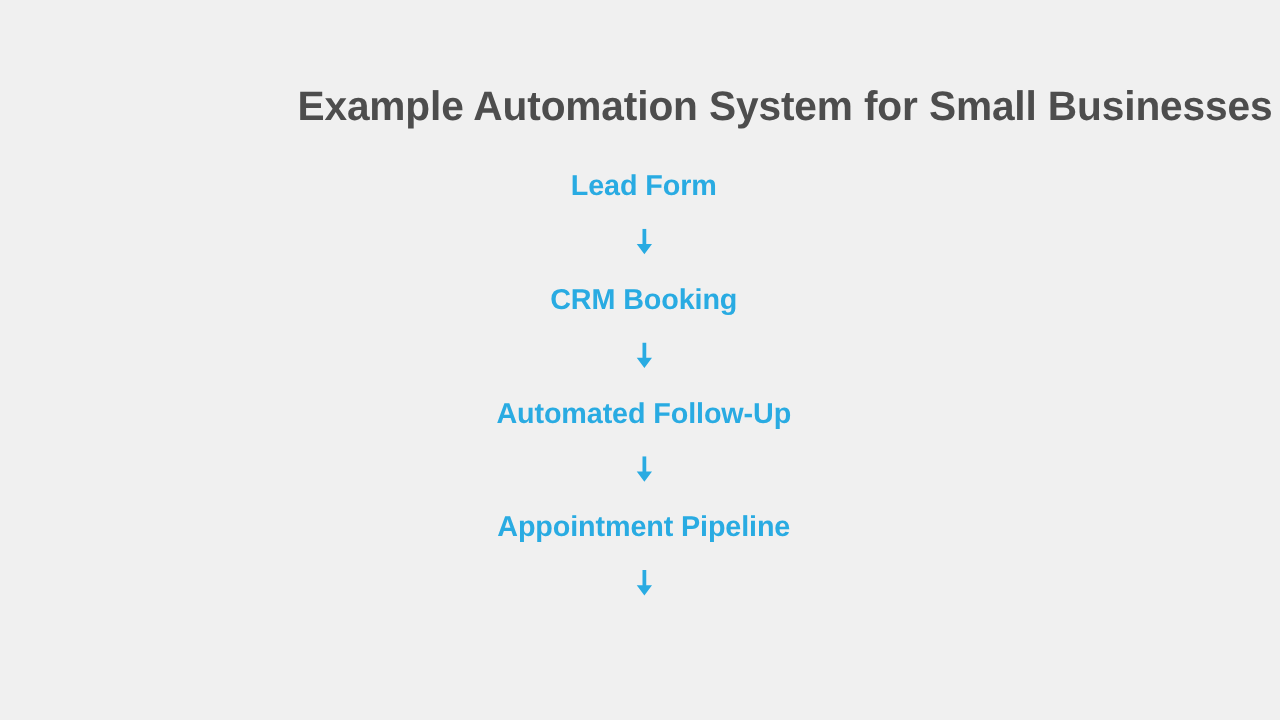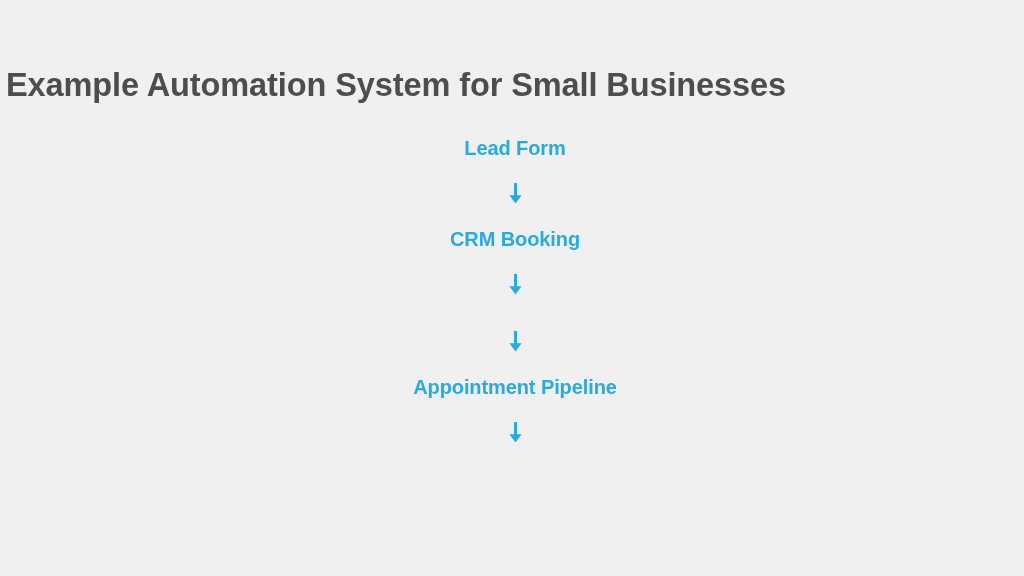--- a/index.html
+++ b/index.html
@@ -22,21 +22,21 @@
     background: #f0f0f0;
     box-sizing: border-box;
   }
 
   
   .title-wrap {
     position: absolute;
     top: 44px;
     left: 0;
     width: 1024px;
-    text-align: left;
+    text-align: right;
   }
   .slide-title {
     display: inline-block;
     font-family: "Liberation Sans", sans-serif;
     font-size: 33px;
     font-weight: 700;
     letter-spacing: -0.1px;
     color: #4d4d4d;
     line-height: 1.15;
     white-space: nowrap;
@@ -57,21 +57,21 @@
   
   .flow-inner {
     display: flex;
     flex-direction: column;
     align-items: center;
     margin-left: 6px;
   }
 
   .flow-step {
     font-family: "Liberation Sans", sans-serif;
-    font-size: 20px;
+    font-size: 23px;
     font-weight: 700;
     color: #29abe2;
     line-height: 34px;
     letter-spacing: -0.1px;
     white-space: nowrap;
     text-align: center;
     height: 34px;
   }
 
   .flow-arrow {
@@ -109,20 +109,21 @@
       <div class="flow-step">CRM Booking</div>
 
       <div class="flow-arrow">
         <span>
           <svg width="15" height="21" viewBox="0 0 15 21" aria-hidden="true">
             <path d="M6.0 0 H9.0 V12.2 H13.6 L7.5 20.4 L1.4 12.2 H6.0 Z" fill="#29abe2"></path>
           </svg>
         </span>
       </div>
 
+      <div class="flow-step">Automated Follow-Up</div>
 
       <div class="flow-arrow">
         <span>
           <svg width="15" height="21" viewBox="0 0 15 21" aria-hidden="true">
             <path d="M6.0 0 H9.0 V12.2 H13.6 L7.5 20.4 L1.4 12.2 H6.0 Z" fill="#29abe2"></path>
           </svg>
         </span>
       </div>
 
       <div class="flow-step">Appointment Pipeline</div>

